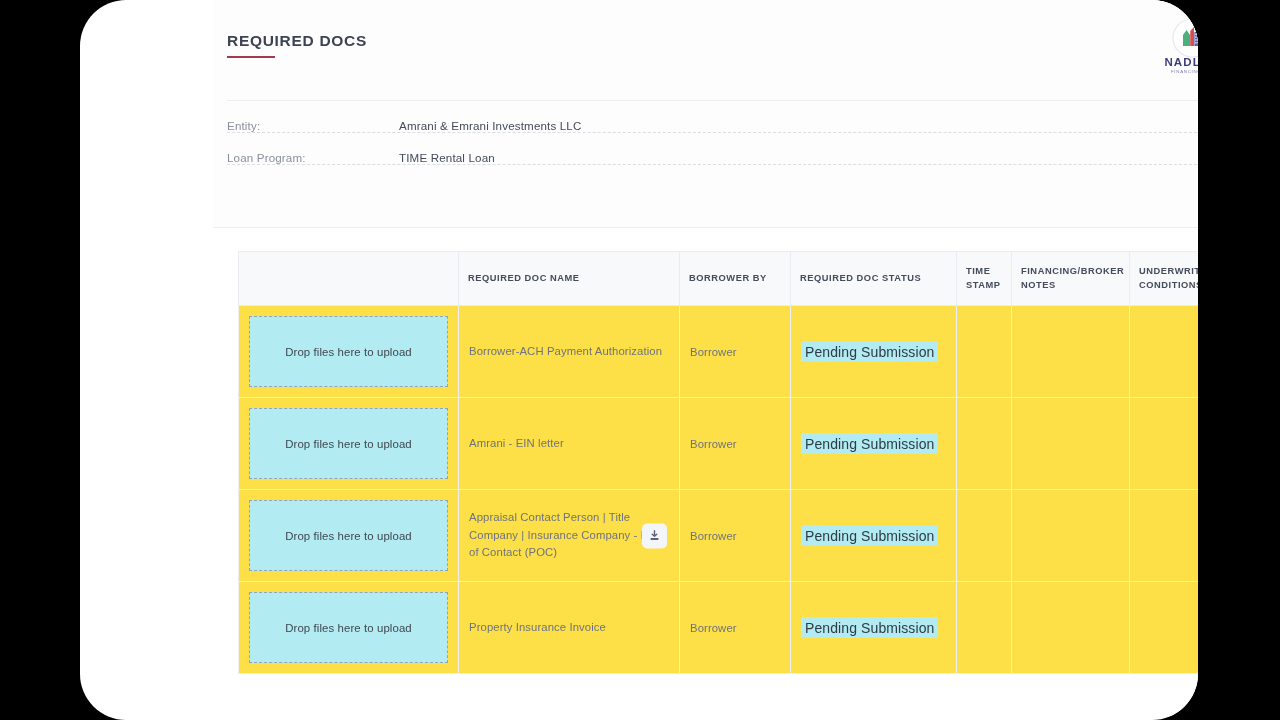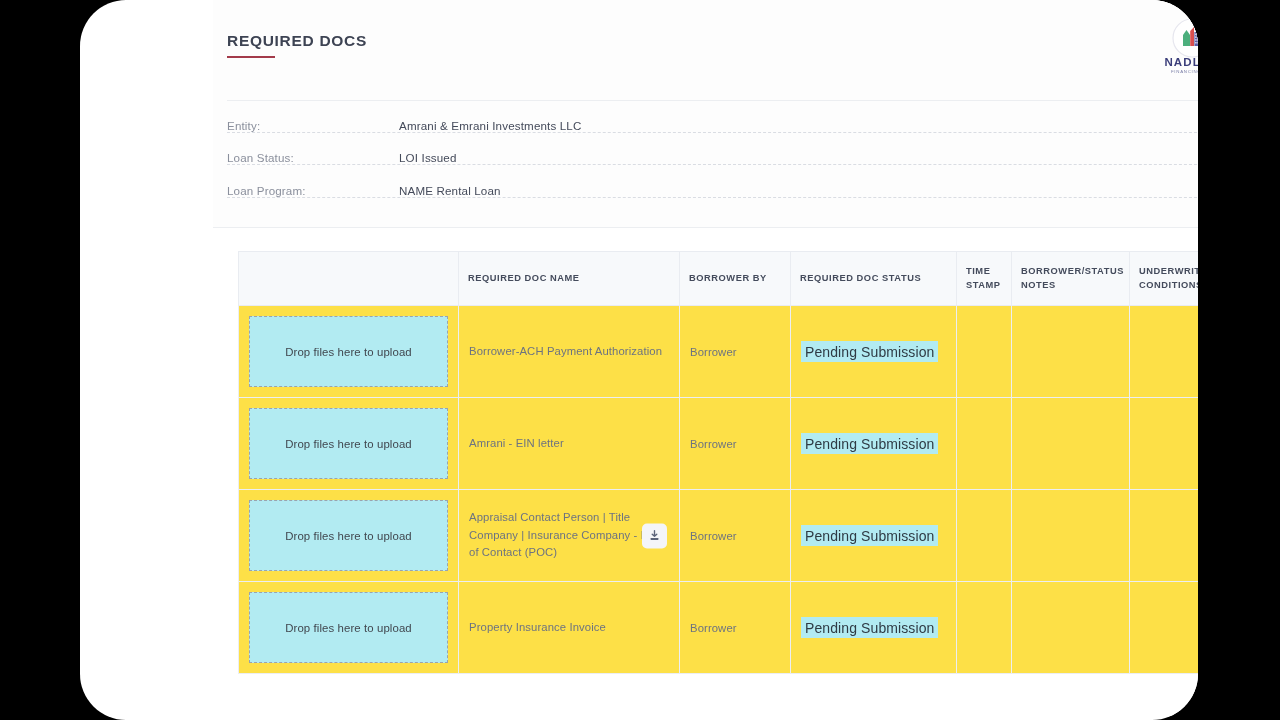--- a/index.html
+++ b/index.html
@@ -270,26 +270,22 @@
         <div class="logo-word">NADLAN</div>
         <div class="logo-sub">FINANCING INC</div>
       </div>
 
       <div class="meta-list">
         <div class="meta-row">
           <div class="meta-label">Entity:</div>
           <div class="meta-value">Amrani &amp; Emrani Investments LLC</div>
         </div>
         <div class="meta-row">
-          <div class="meta-label">Loan Status:</div>
-          <div class="meta-value">LOI Issued</div>
-        </div>
-        <div class="meta-row">
           <div class="meta-label">Loan Program:</div>
-          <div class="meta-value">NAME Rental Loan</div>
+          <div class="meta-value">TIME Rental Loan</div>
         </div>
       </div>
     </div>
 
 
     <div class="table-wrap">
       <table class="docs">
         <colgroup>
           <col class="c-drop">
             <col class="c-name">
@@ -299,21 +295,21 @@
             <col class="c-notes">
             <col class="c-uw">
         </colgroup>
         <thead>
           <tr>
             <th></th>
             <th>REQUIRED DOC NAME</th>
             <th>BORROWER BY</th>
             <th>REQUIRED DOC STATUS</th>
             <th>TIME STAMP</th>
-            <th>BORROWER/STATUS NOTES</th>
+            <th>FINANCING/BROKER NOTES</th>
             <th>UNDERWRITING CONDITIONS</th>
           </tr>
         </thead>
         <tbody>
 
           <tr>
             <td class="dropcell">
               <div class="dropzone">Drop files here to upload</div>
             </td>
             <td class="namecell">

